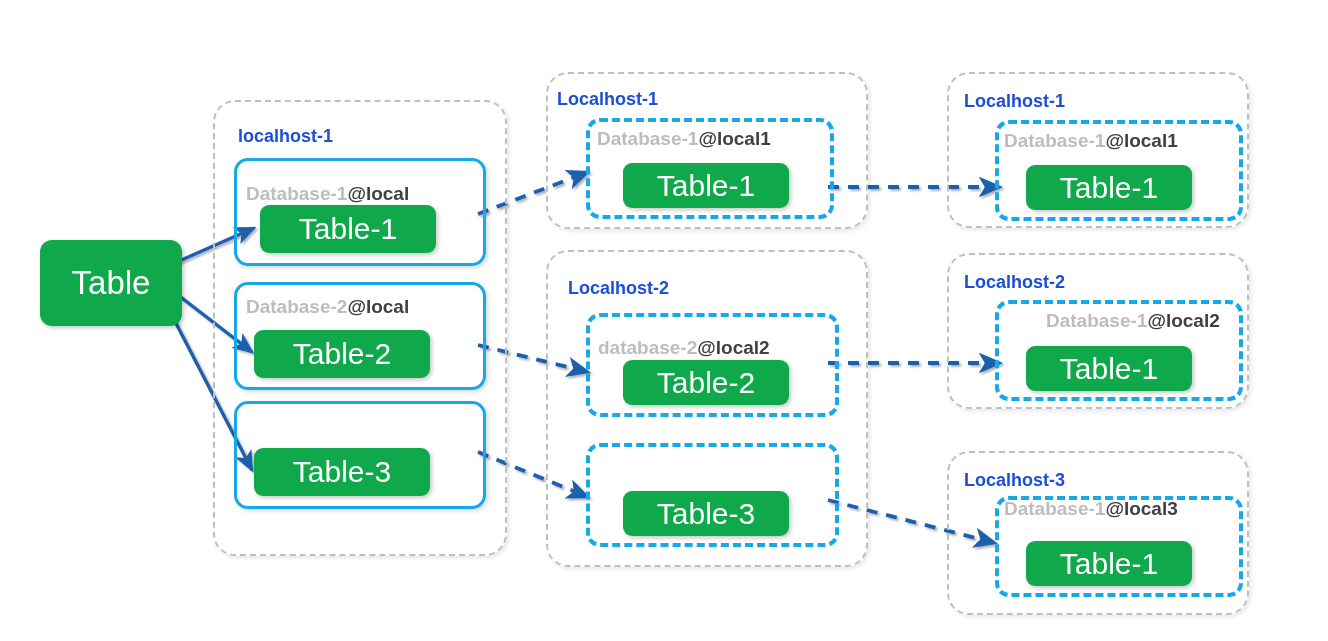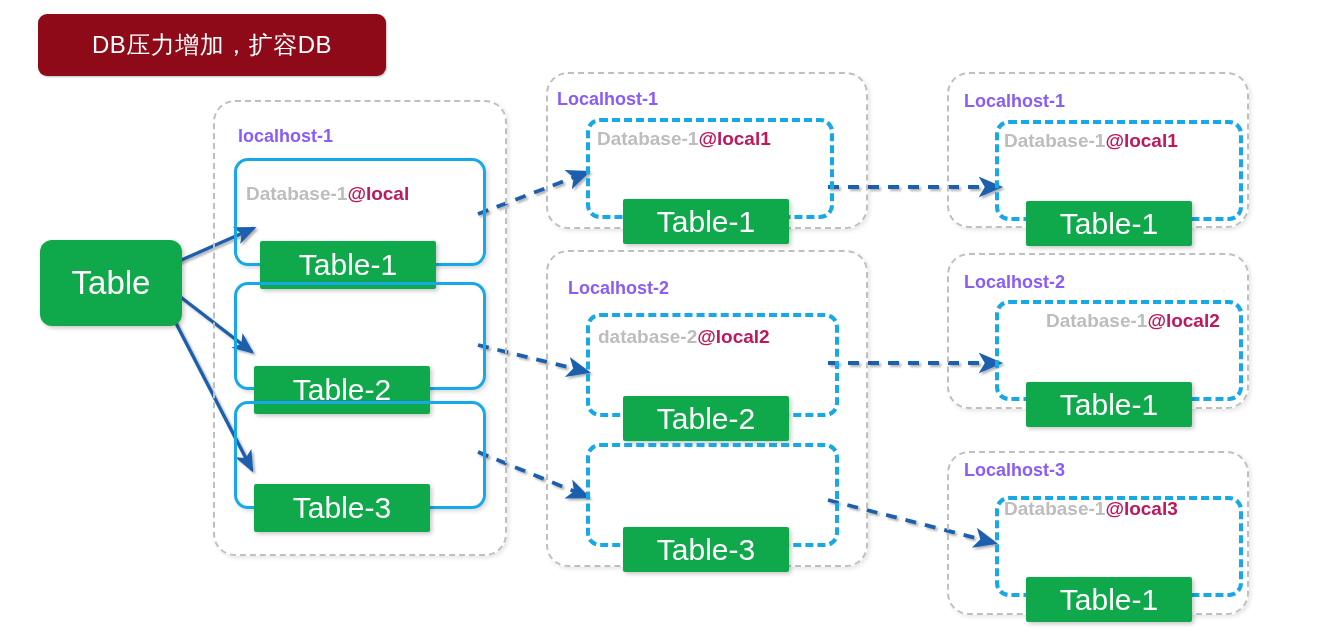--- a/index.html
+++ b/index.html
@@ -28,53 +28,49 @@
     margin-left:32px;
   }
 
   
   .hostbox{
     position:absolute;border:2px dashed #BFBFBF;border-radius:22px;
     background:transparent;
     box-shadow:2px 2px 4px rgba(0,0,0,.10);
   }
   .hostlabel{
-    position:absolute;color:#8b5cf6;font-weight:bold;font-size:18px;
+    position:absolute;color:#1d4ed8;font-weight:bold;font-size:18px;
     white-space:nowrap;
   }
 
   
   .dbbox{position:absolute;border-radius:14px;background:transparent;}
   .dbbox.solid{border:3px solid #17A8E8;box-shadow:2px 2px 4px rgba(0,0,0,.16);}
   .dbbox.dashed{border:4px dashed #17A8E8;}
   .dblabel{
     position:absolute;white-space:nowrap;font-weight:bold;
     color:#BDBDBD;font-size:19px;
   }
-  .dblabel .at{color:#be185d;}
+  .dblabel .at{color:#404040;}
   .tbl{
-    position:absolute;background:#0FA94B;border-radius:2px;
+    position:absolute;background:#0FA94B;border-radius:9px;
     display:flex;align-items:center;justify-content:center;
     color:#ffffff;box-shadow:2px 2px 4px rgba(0,0,0,.22);
     font-size:30px;
-    margin-top:36px;
   }
 
   
   svg.arrows{position:absolute;left:0;top:0;width:1328px;height:641px;
              pointer-events:none;overflow:visible;}
 </style>
 </head>
 <body>
 
 <div id="stage">
 
-  <div class="banner">
-    <span>DB压力增加，扩容DB</span>
-  </div>
 
   <svg class="arrows" viewBox="0 0 1328 641" xmlns="http://www.w3.org/2000/svg">
     <defs>
       <marker id="ah" markerWidth="7" markerHeight="7" refX="5.6" refY="3" orient="auto" markerUnits="strokeWidth">
         <path d="M0,0.3 L6.4,3 L0,5.7 L1.6,3 Z" fill="#1F5FAD"></path>
       </marker>
       <filter id="sh" x="-30%" y="-30%" width="170%" height="170%">
         <feDropShadow dx="2" dy="2" stdDeviation="1.2" flood-color="#000000" flood-opacity="0.3"></feDropShadow>
       </filter>
     </defs>
@@ -105,20 +101,23 @@
 
   <div class="dbbox solid" style="left:234px;top:158px;width:246px;height:102px;"></div>
   <div class="dblabel" style="left:246px;top:183px;">
     <span>Database-1</span><span class="at">@local</span>
   </div>
   <div class="tbl" style="left:260px;top:205px;width:176px;height:48px;">
     <span>Table-1</span>
   </div>
 
   <div class="dbbox solid" style="left:234px;top:282px;width:246px;height:102px;"></div>
+  <div class="dblabel" style="left:246px;top:296px;">
+    <span>Database-2</span><span class="at">@local</span>
+  </div>
   <div class="tbl" style="left:254px;top:330px;width:176px;height:48px;">
     <span>Table-2</span>
   </div>
 
   <div class="dbbox solid" style="left:234px;top:401px;width:246px;height:102px;"></div>
   <div class="tbl" style="left:254px;top:448px;width:176px;height:48px;">
     <span>Table-3</span>
   </div>
 
   <div class="hostbox" style="left:546px;top:72px;width:318px;height:153px;"></div>
@@ -128,21 +127,21 @@
     <span>Database-1</span><span class="at">@local1</span>
   </div>
   <div class="tbl" style="left:623px;top:163px;width:166px;height:45px;">
     <span>Table-1</span>
   </div>
 
   <div class="hostbox" style="left:546px;top:250px;width:318px;height:313px;"></div>
   <div class="hostlabel" style="left:568px;top:278px;">Localhost-2</div>
 
   <div class="dbbox dashed" style="left:586px;top:313px;width:245px;height:96px;"></div>
-  <div class="dblabel" style="left:598px;top:326px;">
+  <div class="dblabel" style="left:598px;top:337px;">
     <span>database-2</span><span class="at">@local2</span>
   </div>
   <div class="tbl" style="left:623px;top:360px;width:166px;height:45px;">
     <span>Table-2</span>
   </div>
 
   <div class="dbbox dashed" style="left:586px;top:443px;width:245px;height:96px;"></div>
   <div class="tbl" style="left:623px;top:491px;width:166px;height:45px;">
     <span>Table-3</span>
   </div>
@@ -161,21 +160,21 @@
   <div class="hostlabel" style="left:964px;top:272px;">Localhost-2</div>
   <div class="dbbox dashed" style="left:995px;top:300px;width:240px;height:93px;"></div>
   <div class="dblabel" style="left:1004px;top:310px;margin-left:42px;">
     <span>Database-1</span><span class="at">@local2</span>
   </div>
   <div class="tbl" style="left:1026px;top:346px;width:166px;height:45px;">
     <span>Table-1</span>
   </div>
 
   <div class="hostbox" style="left:947px;top:451px;width:298px;height:160px;"></div>
-  <div class="hostlabel" style="left:964px;top:460px;">Localhost-3</div>
+  <div class="hostlabel" style="left:964px;top:470px;">Localhost-3</div>
   <div class="dbbox dashed" style="left:995px;top:496px;width:240px;height:93px;"></div>
   <div class="dblabel" style="left:1004px;top:498px;">
     <span>Database-1</span><span class="at">@local3</span>
   </div>
   <div class="tbl" style="left:1026px;top:541px;width:166px;height:45px;">
     <span>Table-1</span>
   </div>
 
 </div>
 

